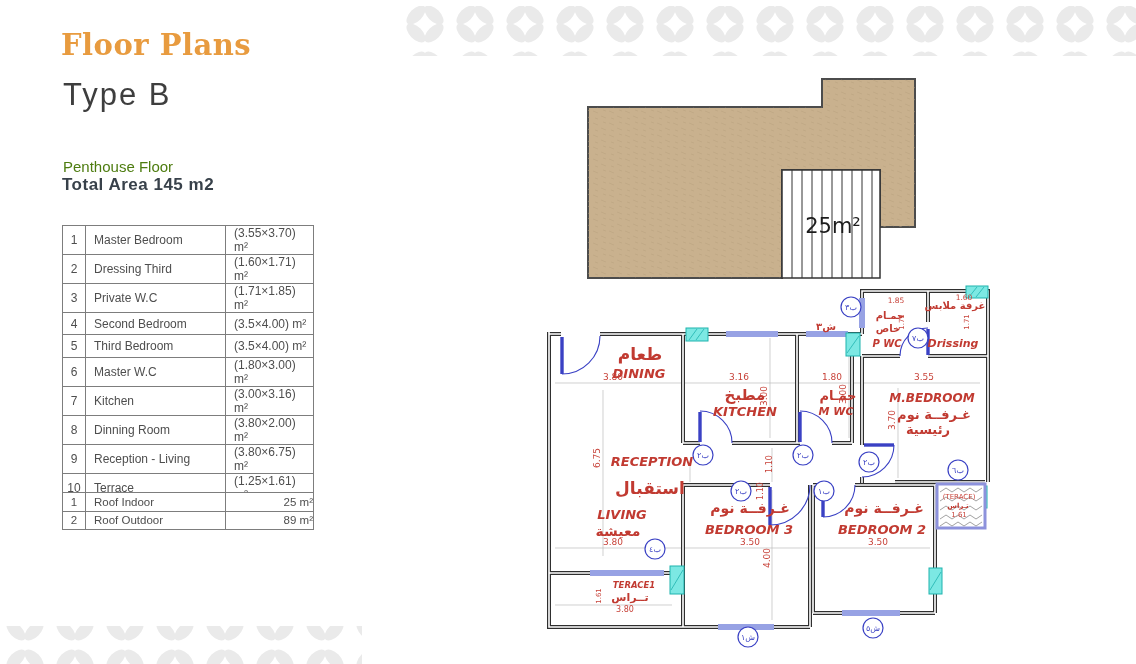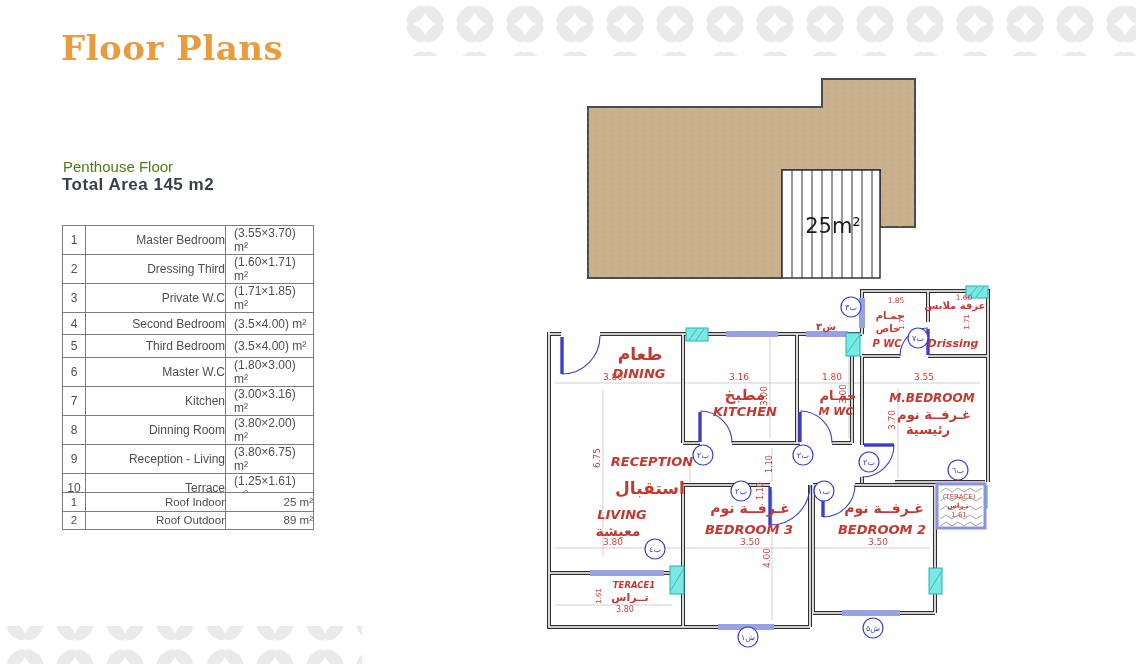--- a/index.html
+++ b/index.html
@@ -3,35 +3,35 @@
 <meta charset="utf-8">
 <style>
   * { margin:0; padding:0; box-sizing:border-box; }
   html,body { width:1136px; height:664px; background:#ffffff; overflow:hidden;
               font-family:"Liberation Sans", sans-serif; }
   .page { position:relative; width:1136px; height:664px; background:#fff; }
 
   .abs { position:absolute; }
 
   .title { left:61px; top:28px; font-family:"DejaVu Serif", serif; font-weight:700;
-           font-size:34px; color:#E89B3F; letter-spacing:0.5px; }
+           font-size:29px; color:#E89B3F; letter-spacing:0.5px; }
   .subtitle { left:63px; top:77px; font-size:31px; color:#3E3E3E; letter-spacing:2px; }
   .floor-label { left:63px; top:158px; font-size:15px; color:#4d7c0f; font-weight:500; }
   .total-area { left:62px; top:175px; font-size:17px; font-weight:700; color:#38414A;
                 letter-spacing:0.5px; }
 
   table { border-collapse:collapse; background:#fff; }
   .tbl { position:absolute; left:62px; }
   .tbl td { border:1px solid #7d7d7d; font-size:12px; color:#4E4E4E; }
   .tbl-rooms { top:225px; }
   .tbl-rooms td { height:22.3px; }
   .tbl-roof { top:492px; }
   .tbl-roof td { height:18.5px; font-size:11.5px; }
   .c-num  { width:23px; text-align:center; }
-  .c-name { width:140px; padding-left:8px;text-align:right; }
+  .c-name { width:140px; padding-left:8px; }
   .c-dims { width:88px; padding-left:8px; }
   .c-area { width:88px; text-align:right; }
 
   svg text { user-select:none; }
   .wall  { stroke:#2F2F2F; stroke-width:4; fill:none; }
   .wallin{ stroke:#FFFFFF; stroke-width:1.6; fill:none; }
   .door  { stroke:#3A41C4; stroke-width:1.1; fill:none; }
   .leaf  { stroke:#3A41C4; stroke-width:3.4; fill:none; }
   .win   { fill:#97A2E4; }
   .teal  { fill:#7CE8E3; stroke:#1FB3AE; stroke-width:1; }
@@ -322,20 +322,21 @@
       <text class="dimT" x="959" y="517" font-size="7" text-anchor="middle">1.61</text>
 
       <text class="dimT" font-size="8" text-anchor="middle" transform="rotate(-90 772 464)" x="772" y="464">1.10</text>
       <text class="dimT" font-size="8" text-anchor="middle" transform="rotate(-90 763 491)" x="763" y="491">1.10</text>
 
       <text class="lblAr" x="826" y="330" font-size="10" text-anchor="middle">ش٣</text>
     </g>
   </svg>
 
   <div class="abs title">Floor Plans</div>
+  <div class="abs subtitle">Type B</div>
   <div class="abs floor-label">Penthouse Floor</div>
   <div class="abs total-area">Total Area 145 m2</div>
 
   <table class="tbl tbl-rooms">
     <tbody>
         <tr>
           <td class="c-num">1</td>
           <td class="c-name">Master Bedroom</td>
           <td class="c-dims">(3.55×3.70) m²</td>
         </tr>

